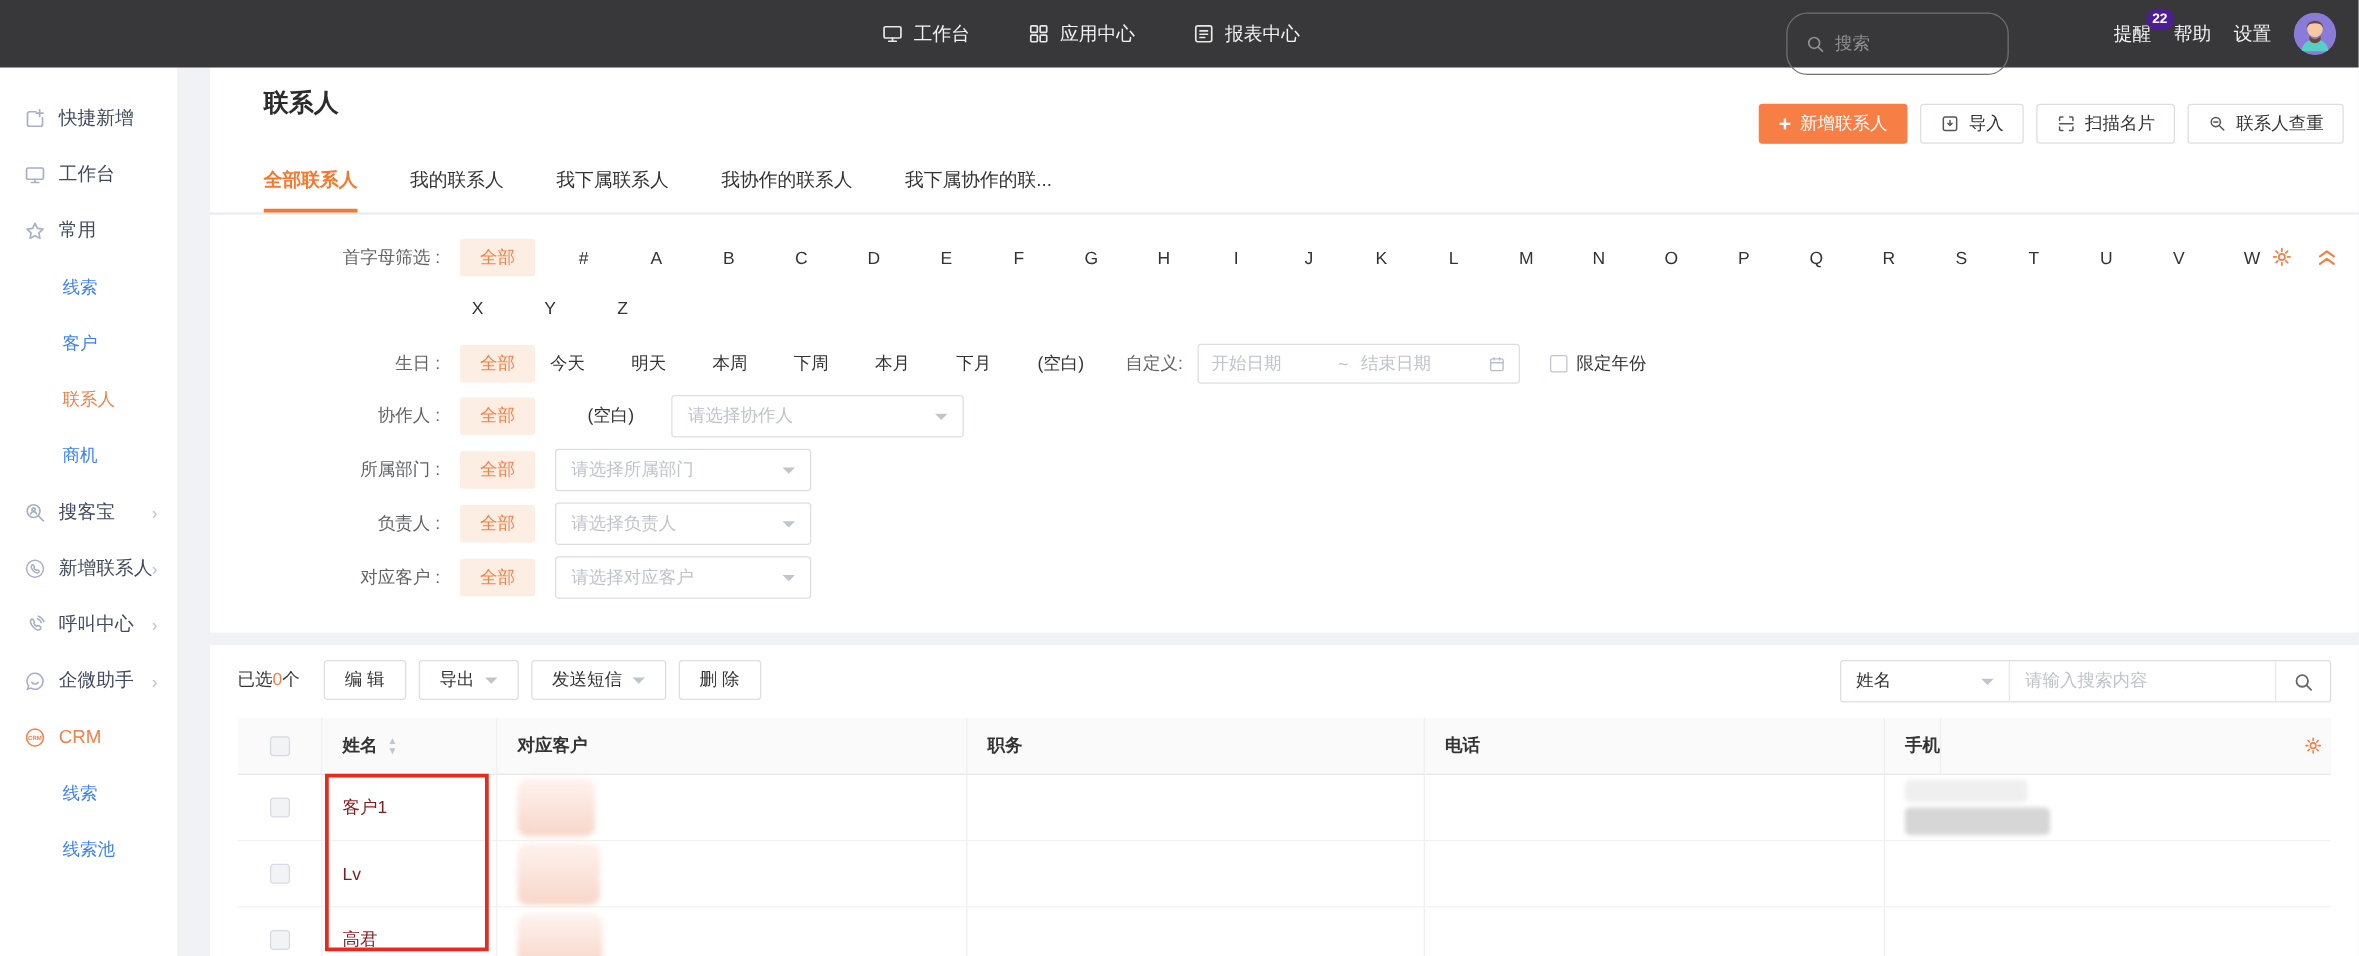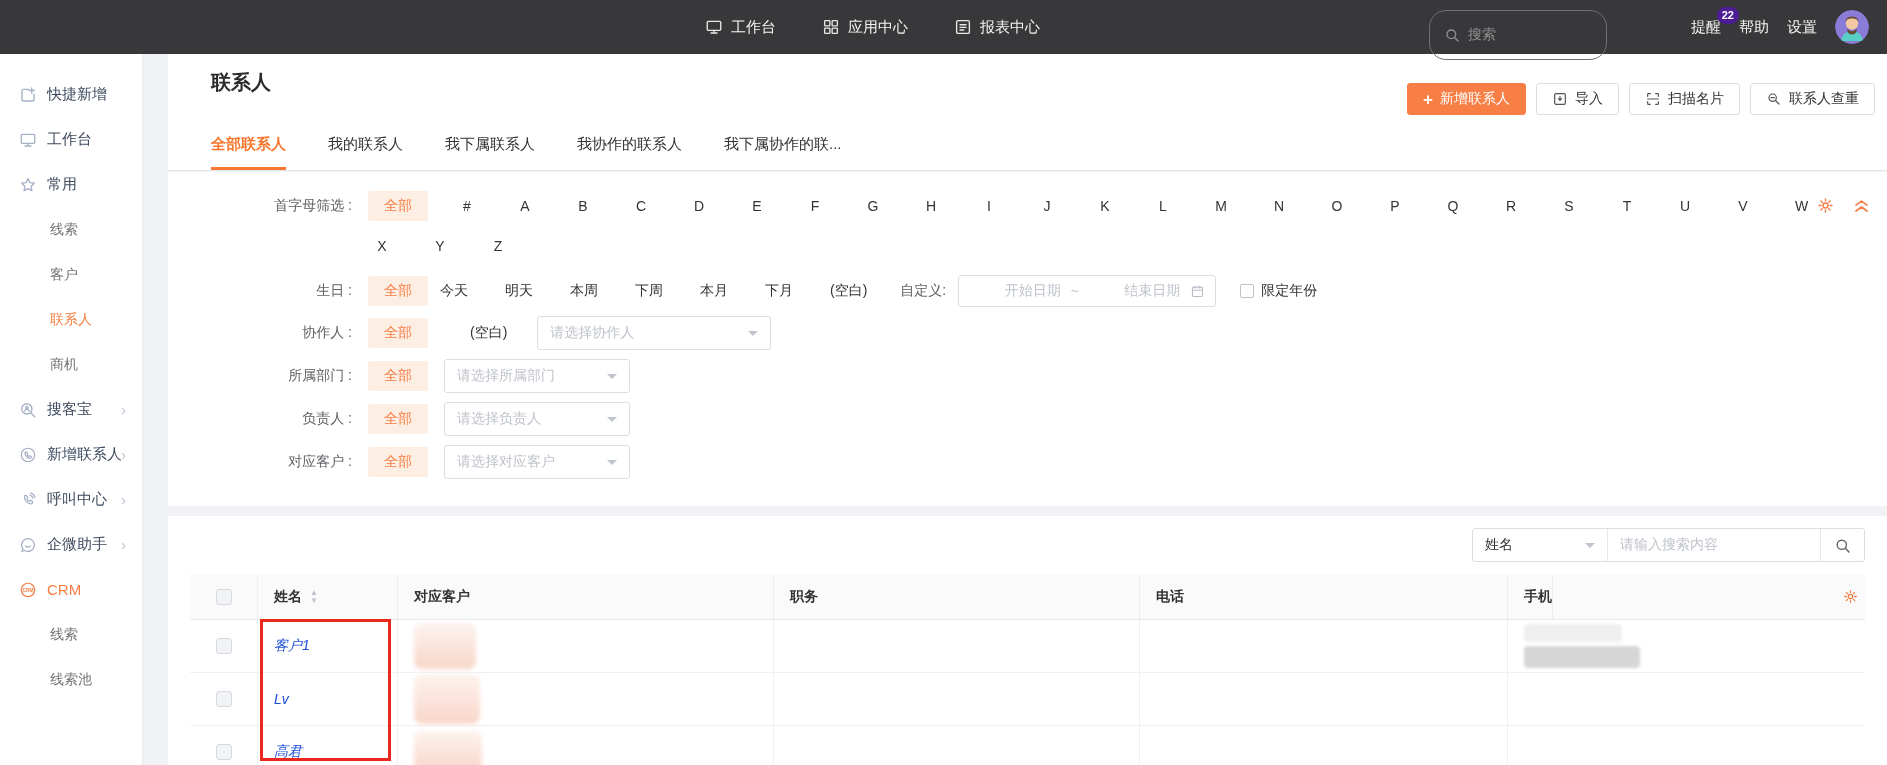--- a/index.html
+++ b/index.html
@@ -19,21 +19,21 @@
   .top-search { position:absolute; right:280px; top:10px; width:178px; height:50px; border:1px solid #707072; border-radius:17px; display:flex; align-items:center; padding-left:14px; gap:8px; color:#919193; font-size:14px; }
   .top-right { position:absolute; right:18px; top:0; height:54px; display:flex; align-items:center; gap:18px;justify-content:flex-end; }
   .top-link { font-size:15px; color:#f2f2f2; position:relative; cursor:pointer; }
   .badge { position:absolute; top:-11px; right:-18px; background:#4c1d95; color:#fff; font-size:11px; line-height:1; padding:3px 5px; border-radius:9px; font-weight:bold; }
   .avatar { width:34px; height:34px; border-radius:50%; overflow:hidden; }
 
   
   .sidebar { position:absolute; top:54px; left:0; width:143px; bottom:0; background:#fff; border-right:1px solid #ececec; padding-top:18px; }
   .side-item { height:45px; display:flex; align-items:center; padding-left:19px; gap:10px; font-size:15px; color:#3f4a5e; position:relative; cursor:pointer; }
   .side-item .ic { color:#a6b0c6; }
-  .side-item.sub { padding-left:50px; font-size:14px; color:#737373; }
+  .side-item.sub { padding-left:50px; font-size:14px; color:#3b82f6; }
   .side-item.active { color:#f77e45; }
   .side-item.active .ic { color:#f77e45; }
   .side-chevron { position:absolute; right:16px; color:#b9c0cf; font-size:14px; }
 
   
   .content { position:absolute; left:168px; top:54px; right:0; bottom:0; }
   .title-card { position:absolute; top:0; left:0; right:0; height:117px; background:#fff; border-bottom:1px solid #e4e7ed; }
   .page-title { position:absolute; left:43px; top:15px; font-size:20px; font-weight:bold; color:#2b2b2b; }
   .tabs { position:absolute; left:43px; bottom:0; display:flex; gap:42px; }
   .tab { font-size:15px; color:#333; padding-bottom:13px; border-bottom:3px solid transparent; cursor:pointer; white-space:nowrap; }
@@ -50,29 +50,29 @@
   .f-label { width:184px; text-align:right; color:#606266; font-size:14px; flex-shrink:0; }
   .chip { margin-left:16px; background:#fdeee4; color:#f77e45; font-size:14px; padding:6px 16px; border-radius:2px; cursor:pointer; }
   .letters { display:flex; gap:46px; margin-left:33px; align-items:center; }
   .letter { font-size:14px; color:#333; min-width:12px; text-align:center; cursor:pointer; }
   .row-xyz { margin-left:208px; margin-bottom:14px; min-height:30px; }
   .row-xyz .letters { margin-left:0; }
   .f-opt { font-size:14px; color:#333; cursor:pointer; }
   .opts { display:flex; gap:37px; margin-left:12px; align-items:flex-end; }
   .custom-label { font-size:14px; color:#606266; margin-left:33px; }
   .date-range { margin-left:12px; width:258px; height:32px; border:1px solid #dcdee2; border-radius:3px; display:flex; align-items:center; padding:0 10px; gap:10px; color:#bfc3cb; font-size:14px; }
-  .date-range .ph { flex:1; text-align:right; }
+  .date-range .ph { flex:1; text-align:left; }
   .date-range .ic { color:#b9bec7; }
   .chk { display:flex; align-items:center; gap:7px; margin-left:24px; font-size:14px; color:#333; cursor:pointer; }
   .chk-box { width:14px; height:14px; border:1px solid #c0c4cc; border-radius:2px; background:#fff; }
   .blank-opt { margin-left:42px; font-size:14px; color:#333; cursor:pointer; }
   .select { height:34px; border:1px solid #dcdee2; border-radius:3px; background:#fff; display:flex; align-items:center; justify-content:space-between; padding:12px 12px; font-size:14px; color:#bfc3cb; cursor:pointer; }
   .select .caret { width:0; height:0; border:5px solid transparent; border-top-color:#c0c4cc; margin-top:5px; }
   .sel-collab { width:234px; margin-left:30px; }
-  .sel-std { width:186px; margin-left:16px; }
+  .sel-std { width:205px; margin-left:16px; }
   .filter-tools { position:absolute; top:24px; right:16px; display:flex; gap:17px; color:#f77e45; }
   .filter-tools .ic { cursor:pointer; }
 
   
   .table-card { position:absolute; top:462px; left:0; right:0; bottom:0; background:#fff; }
   .toolbar { position:absolute; top:12px; left:22px; display:flex; align-items:center; gap:10px; }
   .sel-count { font-size:14px; color:#333; margin-right:9px; }
   .sel-count b { color:#f77e45; font-weight:normal; }
   .tbtn { height:32px; padding:0 16px; border:1px solid #dcdee2; border-radius:3px; background:#fff; font-size:14px; color:#333; display:inline-flex; align-items:center; gap:8px; cursor:pointer; }
   .tbtn .caret { width:0; height:0; border:5px solid transparent; border-top-color:#c0c4cc; margin-top:5px; }
@@ -86,21 +86,21 @@
   .tr { display:flex; align-items:center; }
   .tr.head { height:46px; background:#fafafa; border-bottom:1px solid #e8e8e8; font-size:14px; font-weight:bold; color:#333; position:relative; }
   .tr.body { height:53px; border-bottom:1px solid #f0f0f0; background:#fff; }
   .td { height:100%; display:flex; align-items:center; padding-left:16px; border-right:1px solid #efefef; flex-shrink:0; }
   .td.ck { justify-content:center; padding-left:0; }
   .td:last-child { border-right:none; flex:1; }
   .cbox { width:16px; height:16px; border:1px solid #d7dae0; border-radius:3px; background:#f2f3f5; cursor:pointer; }
   .sorter { display:inline-flex; flex-direction:column; margin-left:8px; line-height:0; cursor:pointer; }
   .sorter span { font-size:8px; color:#c0c4cc; line-height:.9; }
   .head-gear { position:absolute; right:6px; top:14px; color:#f77e45; cursor:pointer; }
-  .name-link { color:#1d4ed8; font-size:14px; cursor:pointer;font-style:italic; }
+  .name-link { color:#7f1d1d; font-size:14px; cursor:pointer; }
   .blob-pink { border-radius:8px; filter:blur(2px); background:linear-gradient(180deg,#fdf3ef 0%,#fbe3da 55%,#f8d6c8 100%); }
   .bp-a { width:62px; height:46px; }
   .bp-b { width:66px; height:50px; }
   .bp-c { width:68px; height:42px; }
   .phone-blobs { display:flex; flex-direction:column; gap:4px; align-items:flex-start; }
   .blob-gray-top { width:98px; height:18px; background:#efefef; border-radius:4px; filter:blur(1.5px); }
   .blob-gray-bot { width:116px; height:22px; background:#d6d6d6; border-radius:4px; filter:blur(1.5px); }
   .annotation-box { position:absolute; left:70px; top:45px; width:131px; height:142px; border:3px solid #e8291c; z-index:5; pointer-events:none; }
 </style>
 </head>
@@ -418,20 +418,39 @@
         </span>
       <span class="ic">
           <svg width="19" height="19" viewBox="0 0 24 24" fill="none" stroke="currentColor" stroke-width="2.2" stroke-linecap="round" stroke-linejoin="round">
             <path d="M5 11.5l7-5 7 5M5 19l7-5 7 5"></path>
           </svg>
         </span>
     </div>
   </section>
 
   <section class="table-card">
+    <div class="toolbar">
+      <span class="sel-count"><span>已选</span><b>0</b><span>个</span></span>
+      <span id="toolbar-buttons" style="display:flex;gap:10px;">
+          <button class="tbtn">
+            <span>编 辑</span>
+          </button>
+          <button class="tbtn">
+            <span>导出</span>
+            <span class="caret"></span>
+          </button>
+          <button class="tbtn">
+            <span>发送短信</span>
+            <span class="caret"></span>
+          </button>
+          <button class="tbtn">
+            <span>删 除</span>
+          </button>
+        </span>
+    </div>
     <div class="search-group">
       <div class="sg-select">
         <span>姓名</span>
           <span class="caret"></span>
       </div>
       <div class="sg-input">请输入搜索内容</div>
       <div class="sg-btn">
         <span class="ic">
             <svg width="17" height="17" viewBox="0 0 24 24" fill="none" stroke="currentColor" stroke-width="2" stroke-linecap="round">
               <circle cx="11" cy="11" r="6.5"></circle>

